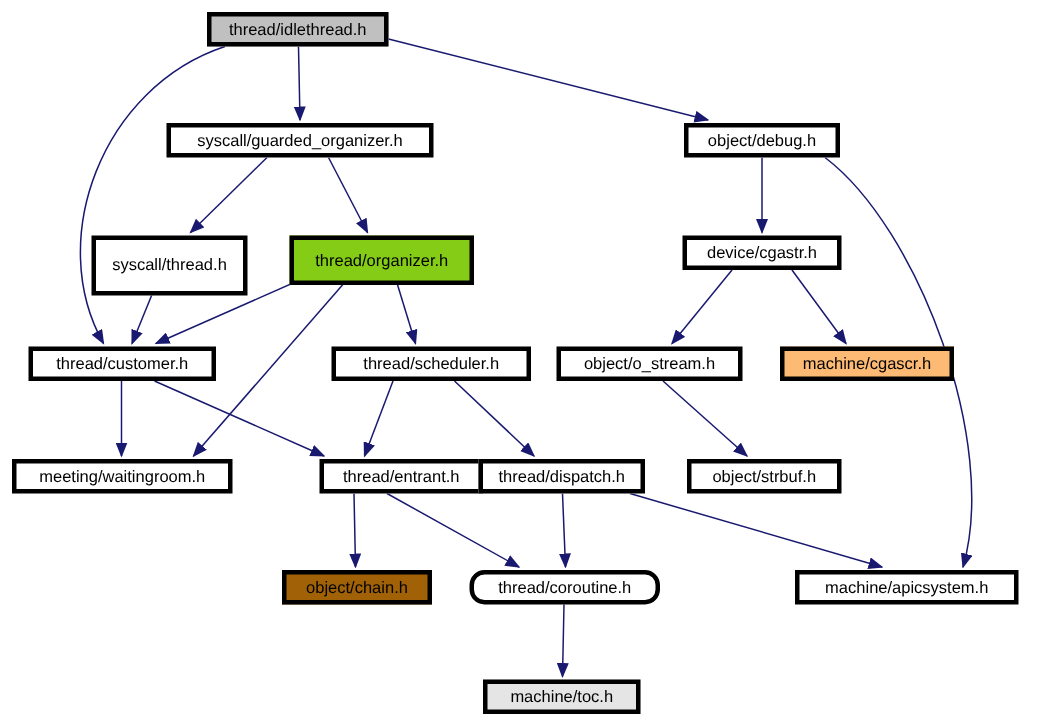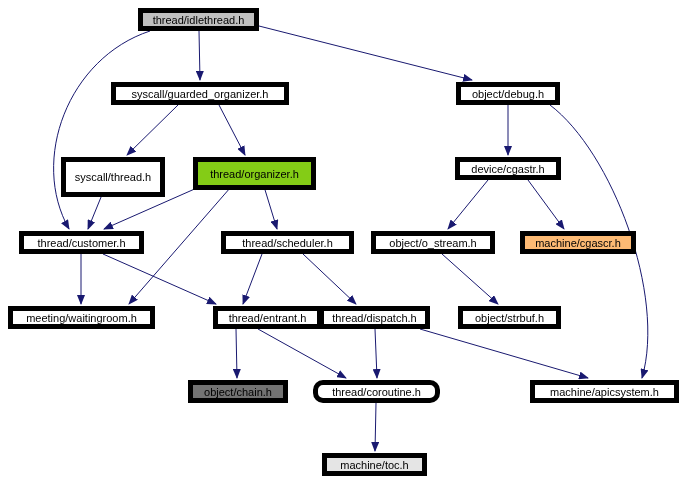--- a/index.html
+++ b/index.html
@@ -18,21 +18,21 @@
   .edges-svg {
     position: absolute;
     left: 0;
     top: 0;
     width: 691px;
     height: 485px;
   }
   .node {
     position: absolute;
     box-sizing: border-box;
-    border: 5px solid #6d28d9;
+    border: 3px solid #6d28d9;
     background: #ffffff;
     display: flex;
     align-items: center;
     justify-content: center;
     font-size: 11px;
     color: #000000;
     white-space: nowrap;
     cursor: pointer;
   }
   .node.root {
@@ -115,21 +115,21 @@
       </div>
       <div class="node" style="left: 181px; top: 306px; width: 109px; height: 23px; border-color: rgb(0, 0, 0); background: rgb(255, 255, 255); margin-left: 32px;">
         <span>thread/entrant.h</span>
       </div>
       <div class="node" style="left: 319px; top: 306px; width: 111px; height: 23px; border-color: rgb(0, 0, 0); background: rgb(255, 255, 255);">
         <span>thread/dispatch.h</span>
       </div>
       <div class="node" style="left: 458px; top: 306px; width: 103px; height: 23px; border-color: rgb(0, 0, 0); background: rgb(255, 255, 255);">
         <span>object/strbuf.h</span>
       </div>
-      <div class="node" style="left: 188px; top: 380px; width: 100px; height: 23px; border-color: rgb(0, 0, 0); background: #737373;">
+      <div class="node" style="left: 188px; top: 380px; width: 100px; height: 23px; border-color: rgb(0, 0, 0); background: #a16207;">
         <span>object/chain.h</span>
       </div>
       <div class="node" style="left: 313px; top: 380px; width: 127px; height: 23px; border-color: rgb(0, 0, 0); background: rgb(255, 255, 255); border-radius: 10px;">
         <span>thread/coroutine.h</span>
       </div>
       <div class="node" style="left: 530px; top: 380px; width: 149px; height: 23px; border-color: rgb(0, 0, 0); background: rgb(255, 255, 255);">
         <span>machine/apicsystem.h</span>
       </div>
       <div class="node" style="left: 322px; top: 453px; width: 105px; height: 23px; border-color: rgb(0, 0, 0); background: #e5e5e5;">
         <span>machine/toc.h</span>

